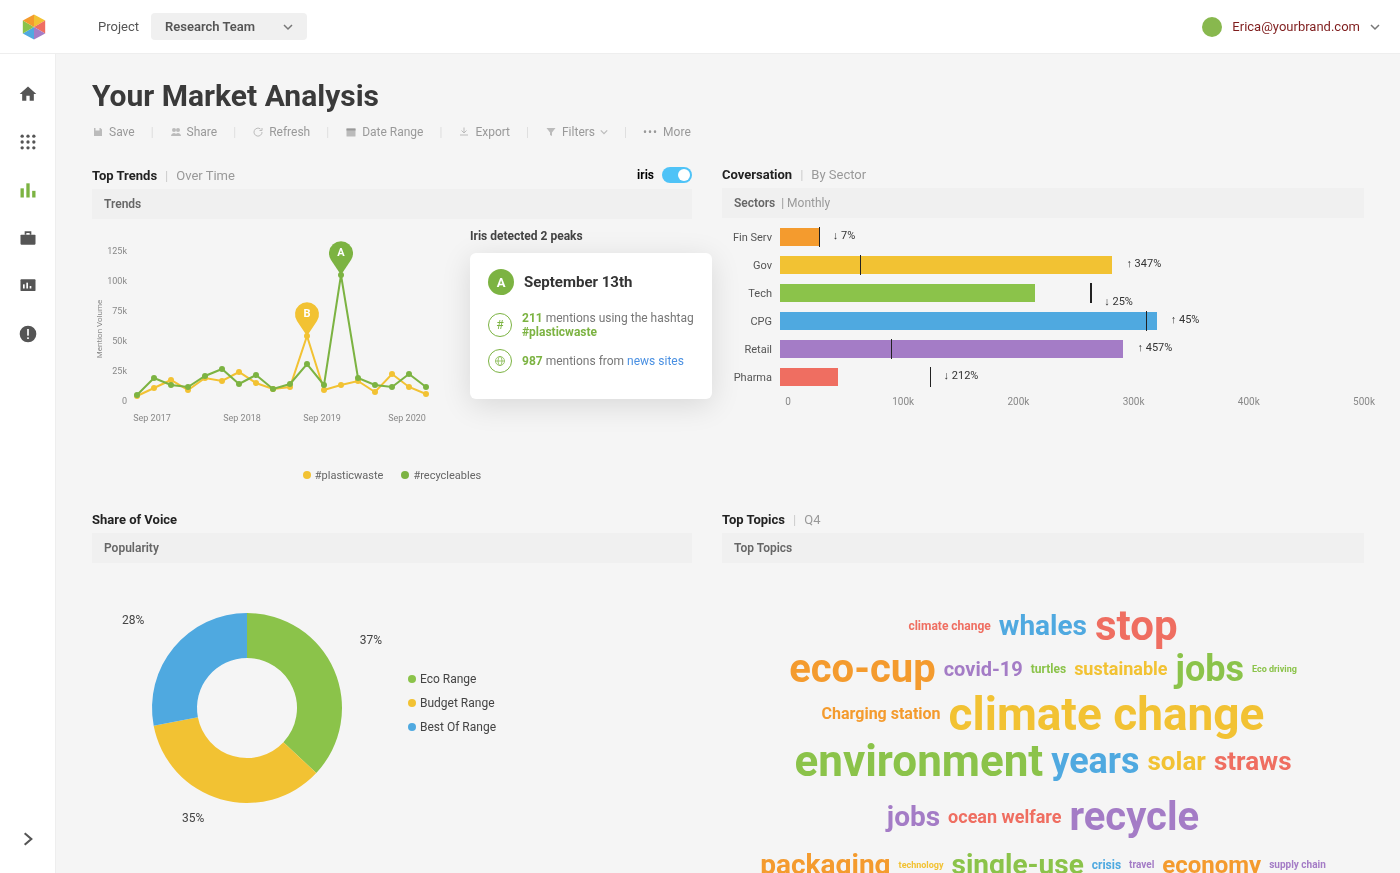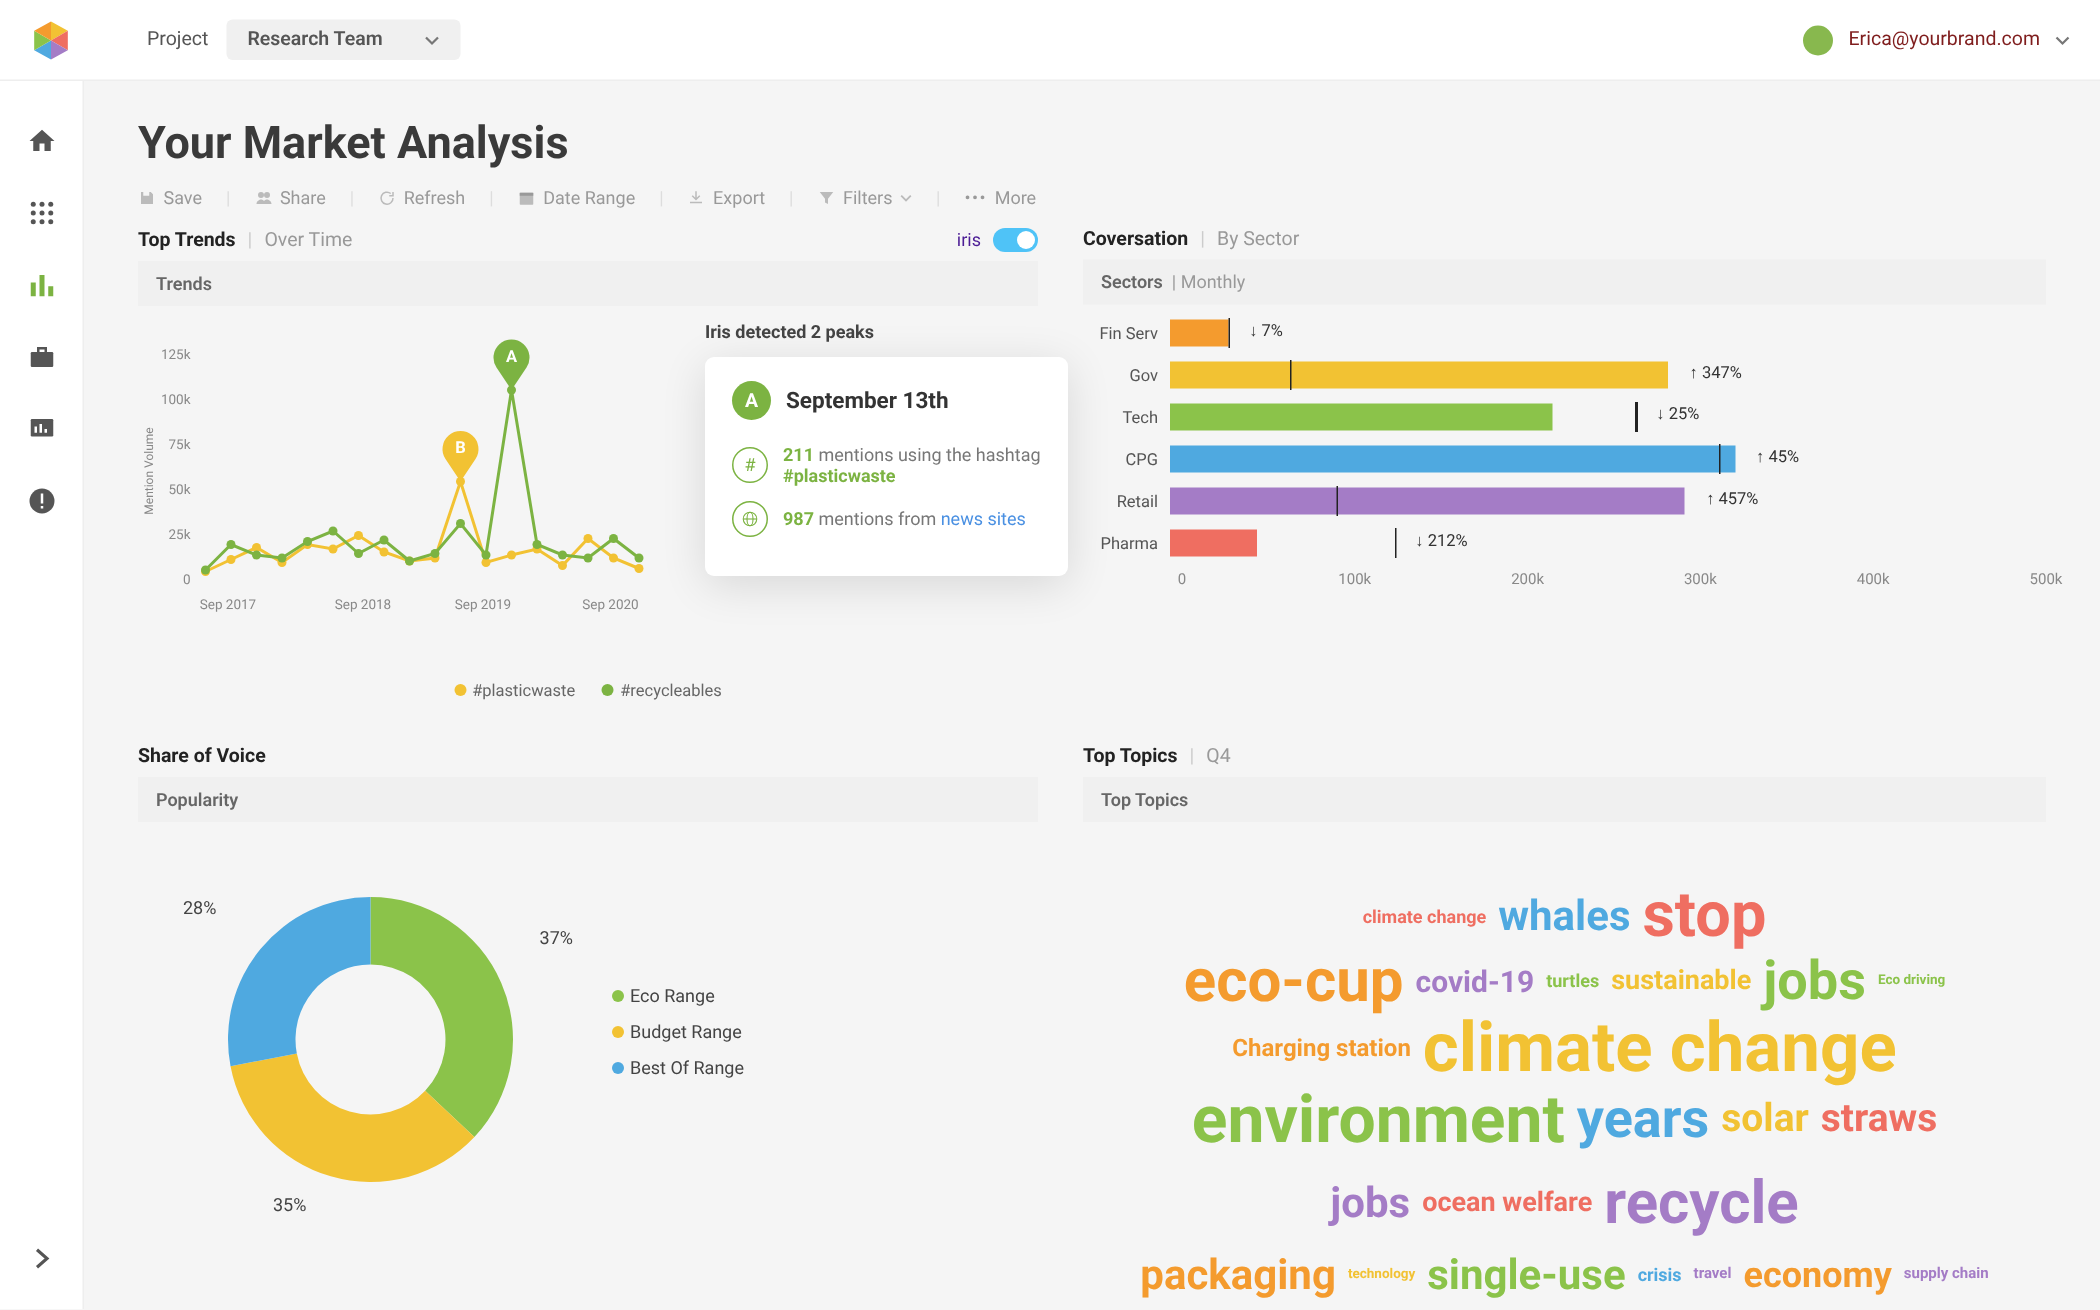--- a/index.html
+++ b/index.html
@@ -10,21 +10,21 @@
 .project-dropdown { background: #f0f0f0; border-radius: 4px; padding: 6px 14px; font-size: 13px; font-weight: 600; color: #555; display: flex; align-items: center; gap: 28px; cursor: pointer; }
 .topbar-right { margin-left: auto; display: flex; align-items: center; gap: 10px; font-size: 13px; color: #7f1d1d; }
 .avatar { width: 20px; height: 20px; border-radius: 50%; background: #88b84e; }
 .layout { display: flex; height: calc(100% - 54px); }
 .sidebar { width: 56px; background: #fff; display: flex; flex-direction: column; align-items: center; padding-top: 30px; gap: 28px; border-right: 1px solid #eee; }
 .sidebar .icon { width: 20px; height: 20px; fill: #555; cursor: pointer; }
 .sidebar .icon.active { fill: #7cb342; }
 .sidebar-bottom { margin-top: auto; margin-bottom: 20px; }
 .main { flex: 1; padding: 24px 36px; overflow: hidden; position: relative; }
 .page-title { font-size: 30px; font-weight: 700; color: #3a3a3a; margin-bottom: 12px; }
-.action-bar { display: flex; align-items: flex-end; gap: 16px; color: #999; font-size: 12px; margin-bottom: 13px; }
+.action-bar { display: flex; align-items: flex-end; gap: 16px; color: #999; font-size: 12px; margin-bottom: 28px; }
 .action-item { display: flex; align-items: center; gap: 5px; cursor: pointer; }
 .action-divider { color: #ddd; }
 .grid { display: grid; grid-template-columns: 600px 1fr; gap: 30px; }
 .panel { }
 .panel-header { display: flex; align-items: center; gap: 8px; margin-bottom: 6px; font-size: 13px; }
 .panel-header .title { font-weight: 700; color: #222; }
 .panel-header .sub { color: #999; }
 .panel-header .sep { color: #ccc; }
 .panel-header .right { margin-left: auto; display: flex; align-items: center; gap: 8px; }
 .toggle { width: 30px; height: 16px; background: #4fc3f7; border-radius: 8px; position: relative; }
@@ -194,21 +194,21 @@
     </div>
 
     <div class="grid">
 
       <div class="panel">
         <div class="panel-header">
           <span class="title">Top Trends</span>
           <span class="sep">|</span>
           <span class="sub">Over Time</span>
           <div class="right">
-            <span style="font-weight:400;color:#4c1d95;font-size:12px">iris</span>
+            <span style="font-weight:700;color:#000000;font-size:12px">iris</span>
             <div class="toggle"></div>
           </div>
         </div>
         <div class="subheader">Trends</div>
         <div class="line-chart-wrap">
           <svg width="360" height="230" viewBox="0 0 360 230">
 
             <g font-size="9" fill="#888" text-anchor="end">
               <text x="35" y="25">125k</text>
                 <text x="35" y="55">100k</text>
@@ -330,21 +330,21 @@
       <div class="bar-fill" style="width:60.0%;background:#f2c233"></div>
       <div class="bar-mark" style="left:14.4%"></div>
       <div class="bar-delta" style="position:absolute;left:calc(60% + 8px);top:1px">↑ 347%</div>
     </div>
             </div>
             <div class="bar-row">
               <div class="bar-label">Tech</div>
     <div class="bar-track">
       <div class="bar-fill" style="width:46.0%;background:#8bc34a"></div>
       <div class="bar-mark" style="left:56.0%"></div>
-      <div class="bar-delta" style="position:absolute;left:calc(56% + 8px);top:0">↓ 25%</div>
+      <div class="bar-delta" style="position:absolute;left:calc(56% + 8px);top:11px">↓ 25%</div>
     </div>
             </div>
             <div class="bar-row">
               <div class="bar-label">CPG</div>
     <div class="bar-track">
       <div class="bar-fill" style="width:68.0%;background:#4fa9e0"></div>
       <div class="bar-mark" style="left:66.0%"></div>
       <div class="bar-delta" style="position:absolute;left:calc(68% + 8px);top:1px">↑ 45%</div>
     </div>
             </div>

